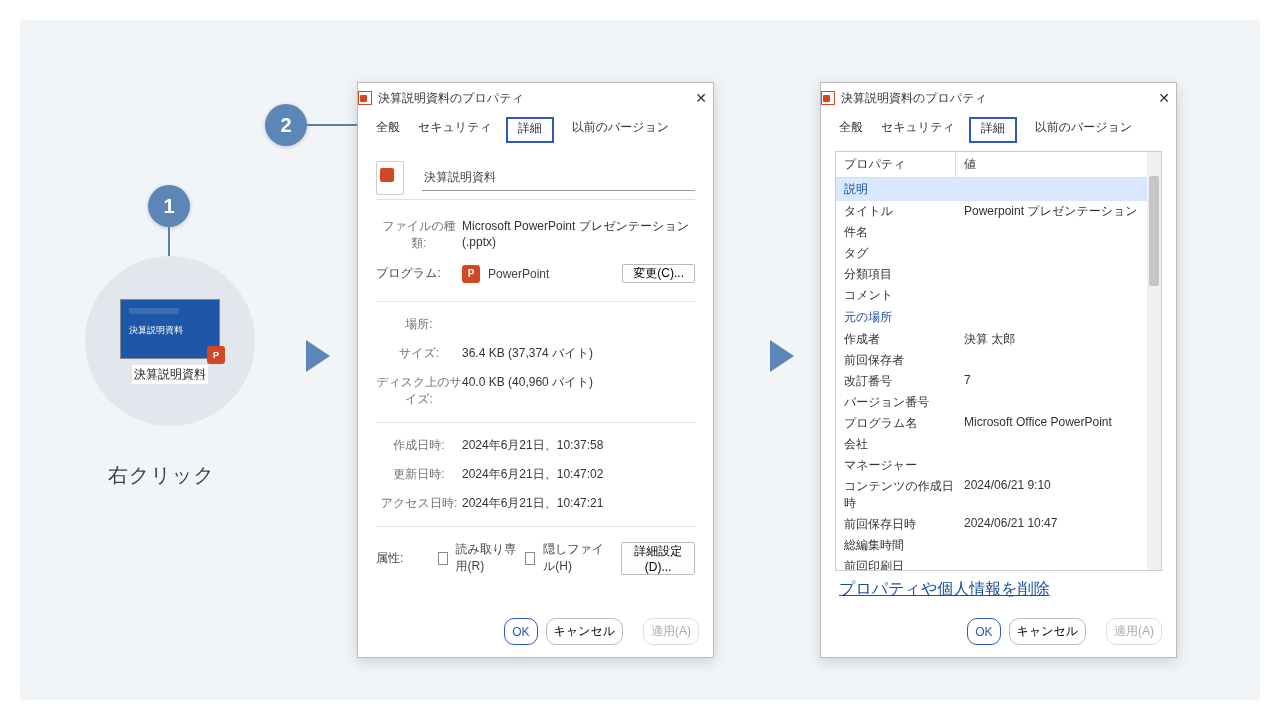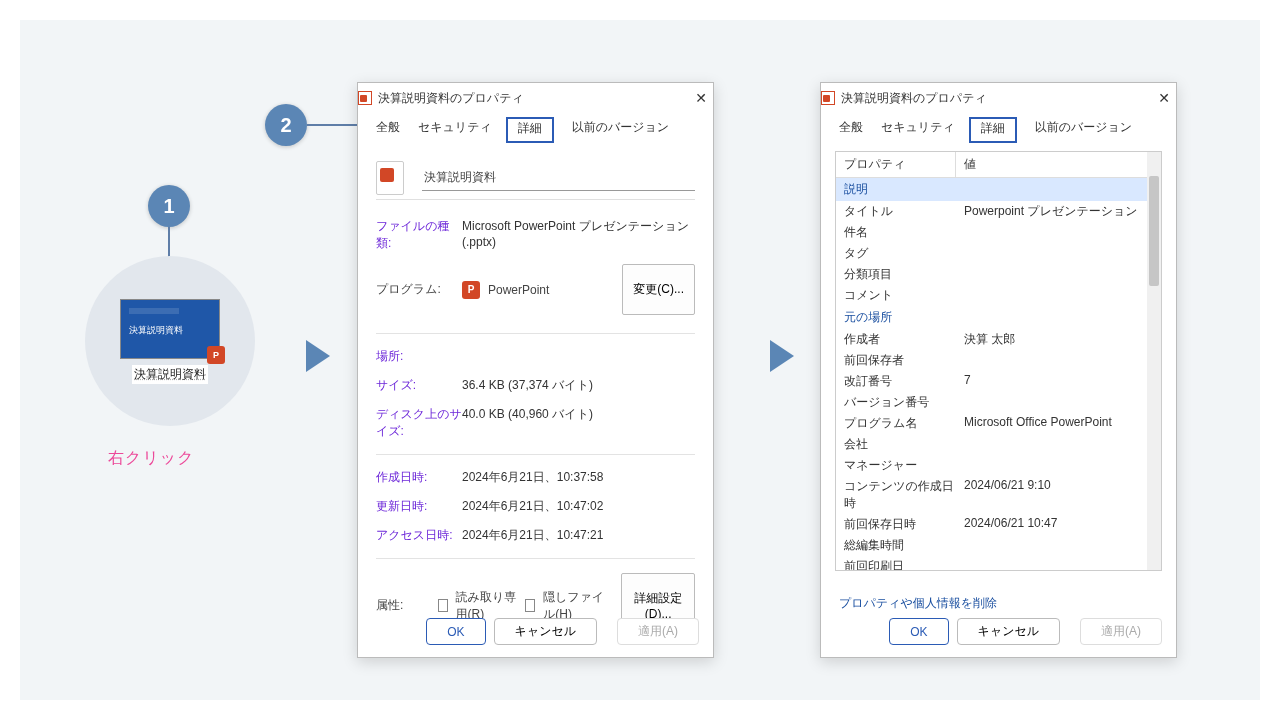--- a/index.html
+++ b/index.html
@@ -17,21 +17,21 @@
   .line.l1 { left: 168px; top: 227px; width: 2px; height: 74px; }
   .line.l2 { left: 307px; top: 124px; width: 82px; height: 2px; }
 
   
   .thumb-wrap { position: absolute; left: 85px; top: 256px; width: 170px; height: 170px; border-radius: 50%; background: #e2e7ed; display:flex; flex-direction:column; align-items:center; justify-content:center; }
   .slide-thumb { width: 100px; height: 60px; background: #1f57a8; border: 1px solid #888; position: relative; }
   .slide-thumb .bar { position:absolute; left:8px; top:8px; width:50px; height:6px; background:#ffffff22; }
   .slide-thumb .t1 { position:absolute; left:8px; top:24px; color:#fff; font-size:9px; }
   .slide-thumb .pp { position:absolute; right:-6px; bottom:-6px; width:18px; height:18px; background:#d24726; border-radius:3px; color:#fff; font-size:9px; font-weight:700; display:flex; align-items:center; justify-content:center; }
   .thumb-label { margin-top:6px; font-size:12px; color:#222; background: #fff; text-decoration: underline dotted #aaa; padding: 1px 2px;}
-  .rightclick { position:absolute; left:108px; top:448px; font-size:16px; color:#ec4899; letter-spacing:1px; }
+  .rightclick { position:absolute; left:108px; top:462px; font-size:20px; color:#404040; letter-spacing:1px; }
 
   
   .arrow { position:absolute; width:0; height:0; border-top:16px solid transparent; border-bottom:16px solid transparent; border-left:24px solid #5b86b5; }
   .arrow.a1 { left: 306px; top: 340px; }
   .arrow.a2 { left: 770px; top: 340px; }
 
   
   .dialog { position: absolute; width: 357px; background: #fff; border: 1px solid #bbb; box-shadow: 0 4px 14px rgba(0,0,0,0.15); }
   .dialog.d1 { left: 357px; top: 82px; height: 576px; }
   .dialog.d2 { left: 820px; top: 82px; height: 576px; }
@@ -47,50 +47,50 @@
   .tabs span { padding-bottom:4px; }
   .tab-highlight { border: 2px solid #2b5bb5; padding: 1px 10px; margin-top:-2px; margin-left:-4px; }
 
   .content1 { padding: 12px 18px 8px 18px; font-size:12px; color:#444; }
   .filehead { display:flex; align-items:center; gap:18px; padding: 6px 0 4px 0; border-bottom:1px solid #e0e0e0; margin-bottom:12px; }
   .ppt-lg { width:28px; height:34px; background:#fff; border:1px solid #ccc; position:relative; border-radius:2px; }
   .ppt-lg::after { content:""; position:absolute; left:3px; top:6px; width:14px; height:14px; background:#d24726; border-radius:2px; }
   .filename { flex:1; border-bottom:1px solid #999; padding:4px 2px; }
 
   .row { display:flex; padding:6px 0; }
-  .row .lbl { width:86px; color:#6d28d9; }
+  .row .lbl { width:86px; color:#737373;text-align:center; }
   .row .val { flex:1; color:#333; }
   .prog-row { display:flex; align-items:center; padding:6px 0 10px 0;justify-content:space-between; }
   .prog-row .icon-p { width:18px; height:18px; background:#d24726; border-radius:3px; margin-right:8px; color:#fff; font-size:10px; font-weight:700; display:flex; align-items:center; justify-content:center; }
-  .btn-s { border:1px solid #bbb; background:#fdfdfd; padding:16px 10px; font-size:12px; border-radius:2px; }
+  .btn-s { border:1px solid #bbb; background:#fdfdfd; padding:0 10px; font-size:12px; border-radius:2px; }
   .sep { border-top:1px solid #e3e3e3; margin:8px 0; }
   .attr-row { display:flex; align-items:center; gap:8px; padding:6px 0; }
   .chk { width:13px; height:13px; border:1px solid #888; background:#fff; display:inline-block; }
 
   .btnbar { position:absolute; bottom:12px; right:14px; display:flex; gap:8px; }
-  .btn { border:1px solid #bbb; background:#fff; padding:4px 20px; font-size:12px; border-radius:4px; }
+  .btn { border:1px solid #bbb; background:#fff; padding:4px 7px; font-size:12px; border-radius:10px; }
   .btn.primary { border:1px solid #2b5bb5; color:#2b5bb5; }
   .btn.disabled { color:#aaa; border-color:#ddd;margin-left:12px; }
 
   
   .detail-wrap { margin: 8px 14px 8px 14px; border:1px solid #ccc; height: 420px; position:relative; overflow:hidden; }
   .detail-head { display:flex; background:#fff; border-bottom:1px solid #ddd; font-size:12px; }
   .detail-head div { padding:4px 8px; border-right:1px solid #ddd; }
   .dh-prop { width:120px; }
   .dh-val { flex:1; }
   .detail-body { font-size:12px; }
   .group { color:#1a4fa0; padding:3px 8px; }
   .group.hl { background:#d9e8ff; }
   .drow { display:flex; padding:2px 8px; }
   .drow .p { width:120px; color:#333; }
   .drow .v { flex:1; color:#333; }
   .scroll { position:absolute; right:0; top:0; bottom:0; width:14px; background:#f0f0f0; }
   .scroll .thumb { position:absolute; left:2px; top:24px; width:10px; height:110px; background:#c6c6c6; border-radius:2px; }
 
-  .link { margin:16px 18px; color:#1a4fa0; font-size:12px; display:inline-block; }
+  .link { margin:0 18px; color:#1a4fa0; text-decoration:underline; font-size:16px; display:inline-block; }
 </style>
 </head>
 <body>
 
 <div class="stage">
   <div class="panel-bg"></div>
 
   <div class="badge b1">
       <span>1</span>
     </div>

